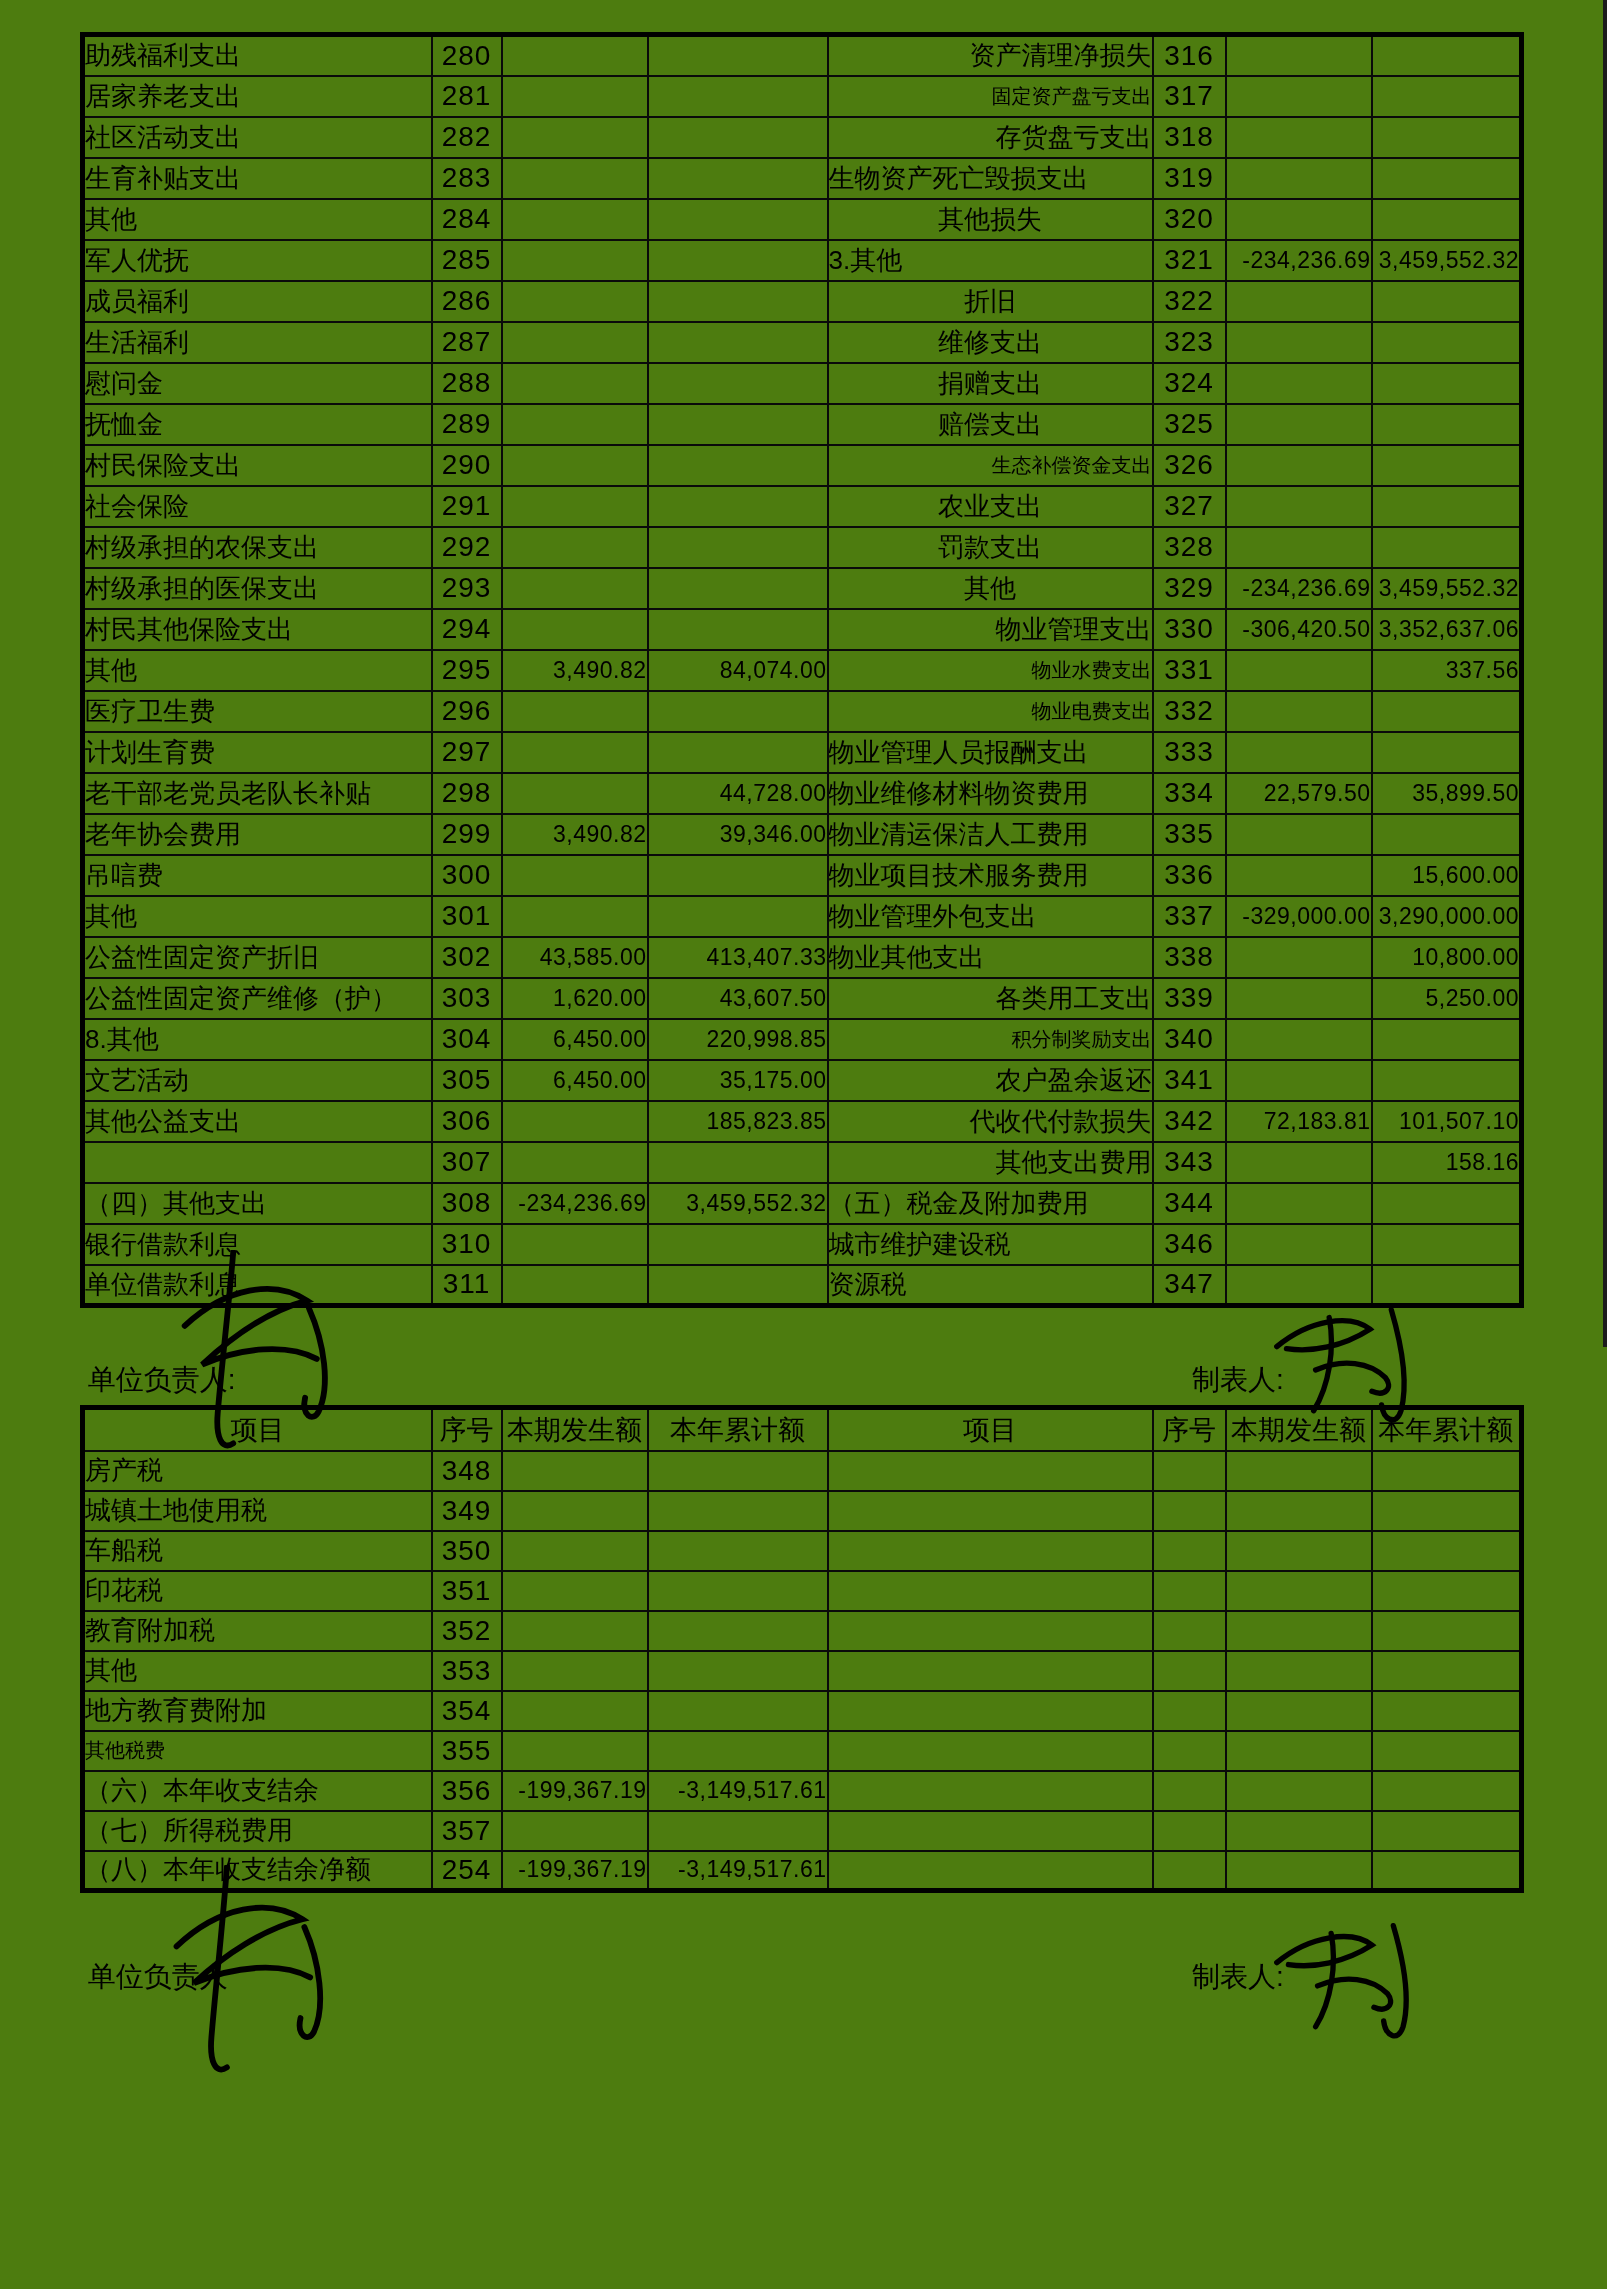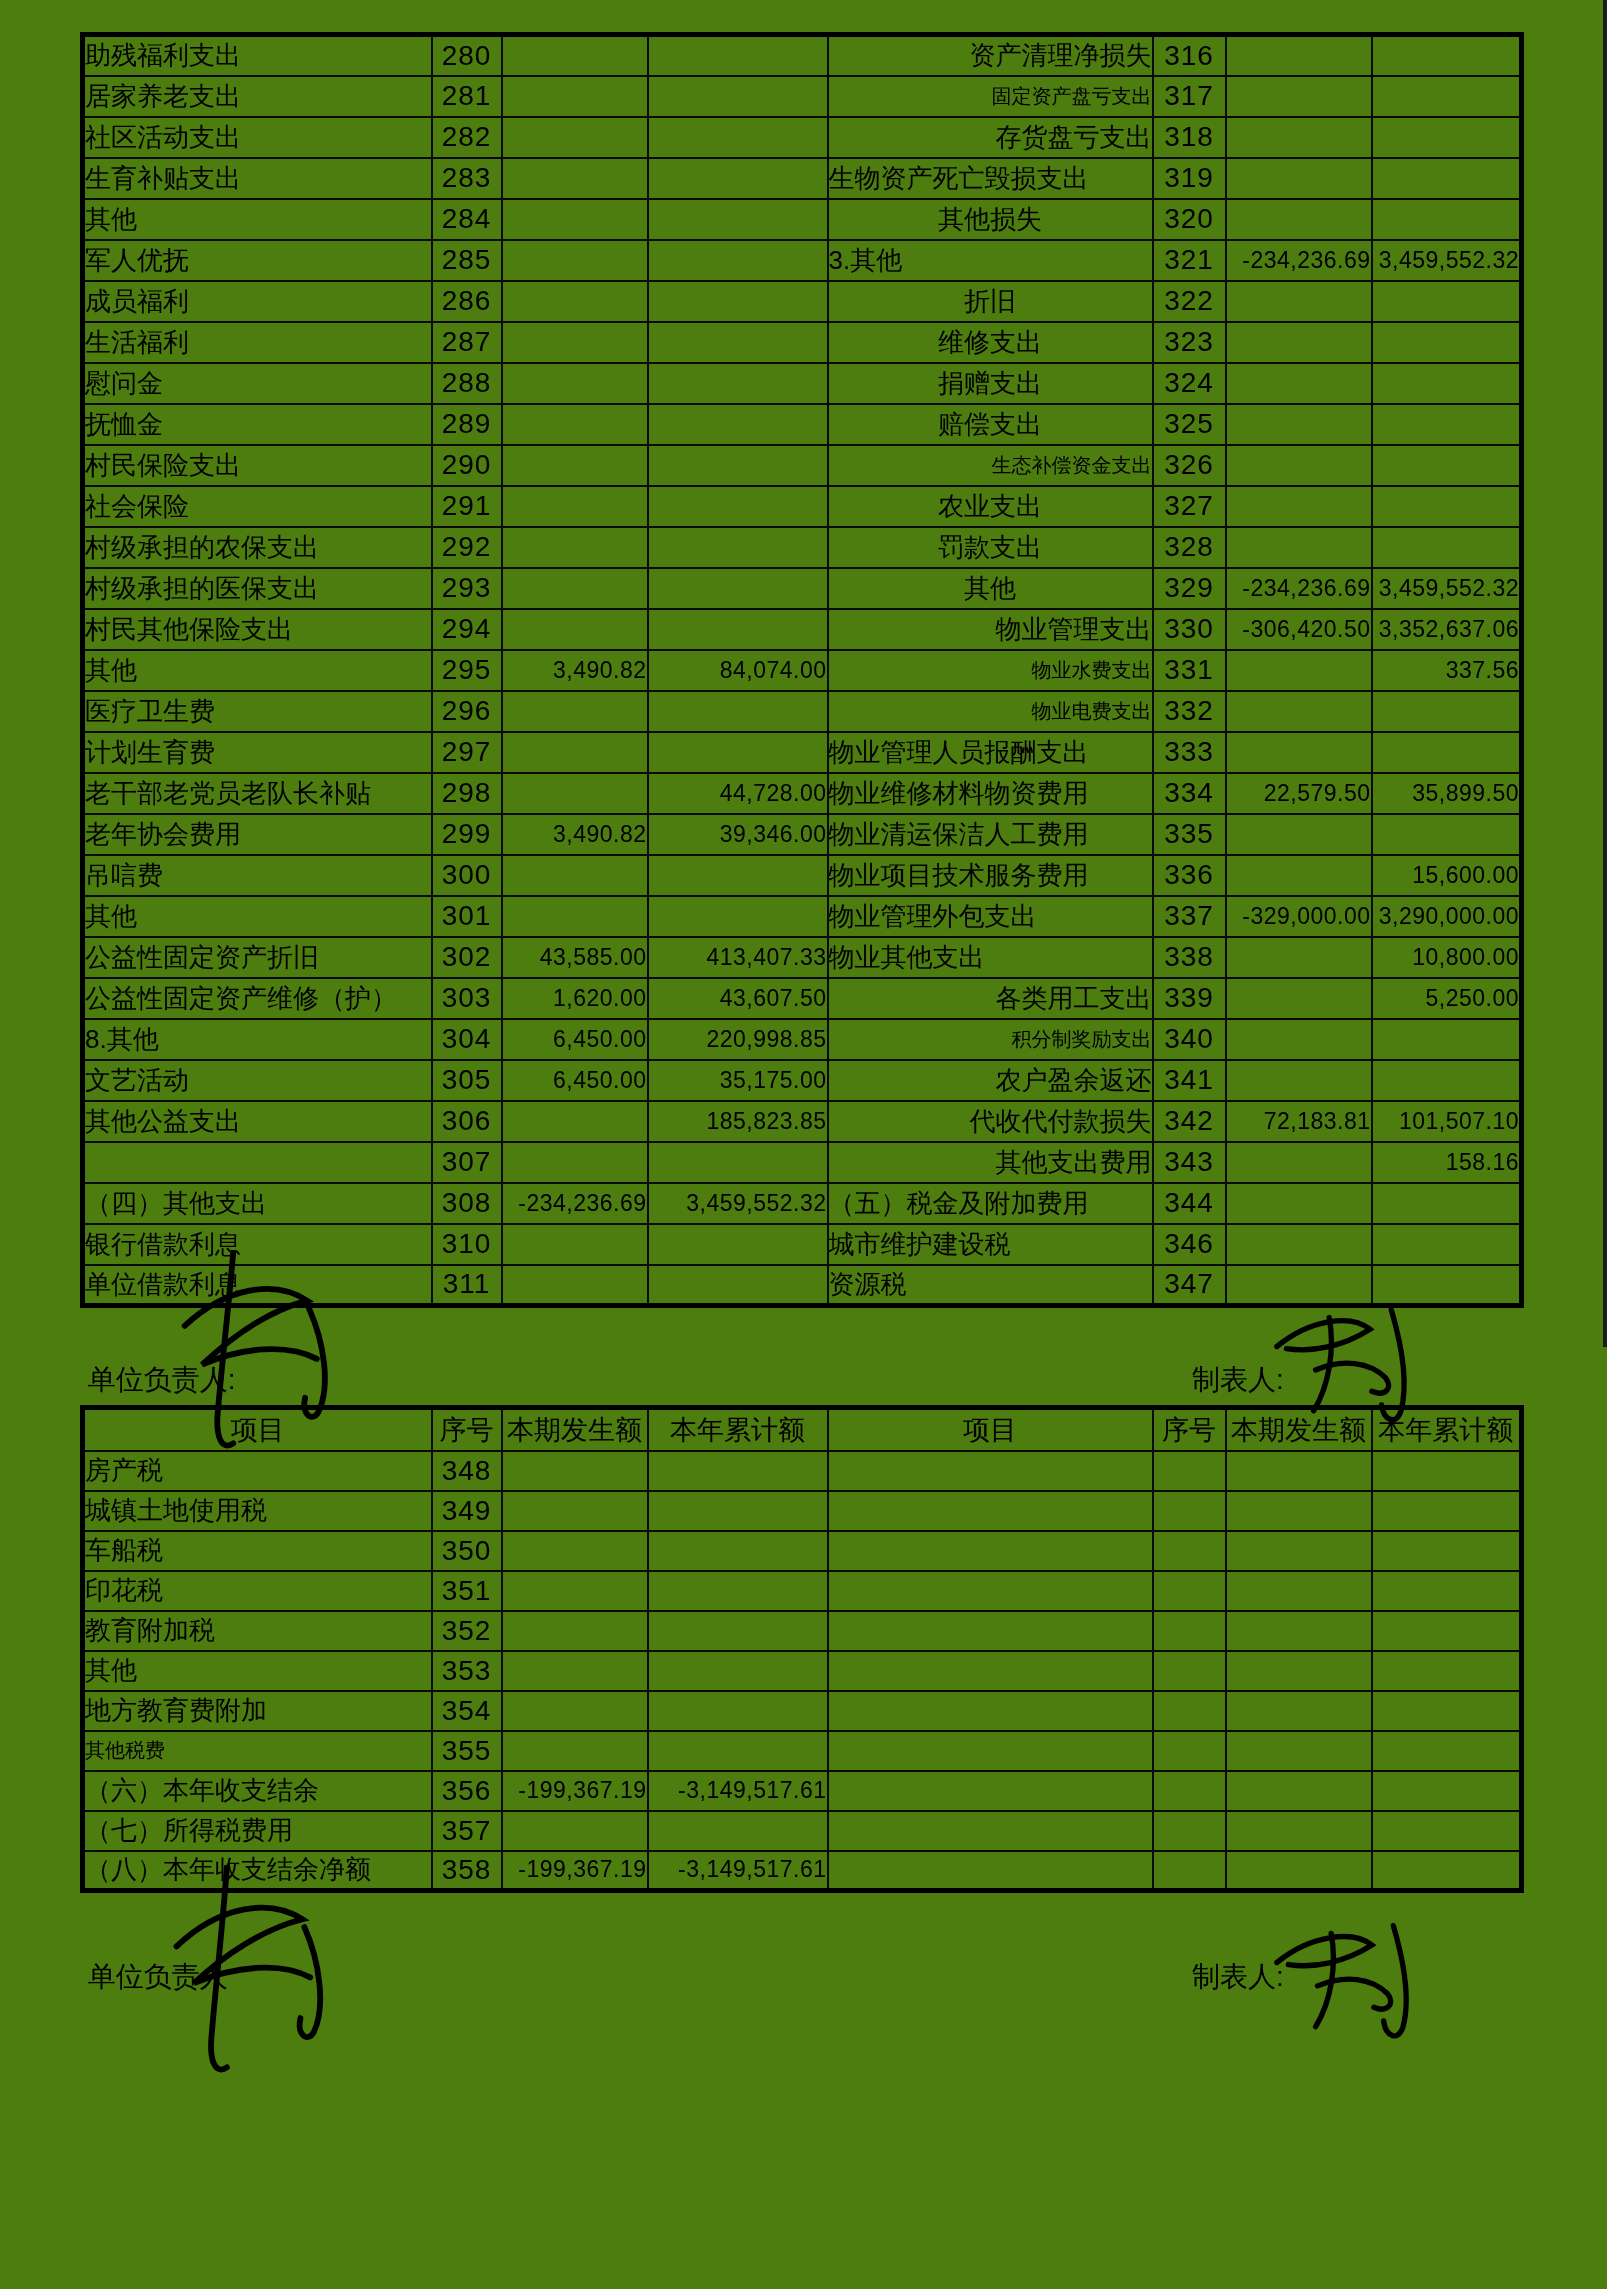--- a/index.html
+++ b/index.html
@@ -513,21 +513,21 @@
           <td class="no-cell">357</td>
           <td class="amt-cell"></td>
           <td class="amt-cell"></td>
           <td class="item-cell c"></td>
           <td class="no-cell"></td>
           <td class="amt-cell"></td>
           <td class="amt-cell"></td>
         </tr>
         <tr>
           <td class="item-cell l0">（八）本年收支结余净额</td>
-          <td class="no-cell">358</td>
+          <td class="no-cell">254</td>
           <td class="amt-cell">-199,367.19</td>
           <td class="amt-cell">-3,149,517.61</td>
           <td class="item-cell c"></td>
           <td class="no-cell"></td>
           <td class="amt-cell"></td>
           <td class="amt-cell"></td>
         </tr>
       </tbody>
   </table>
 

